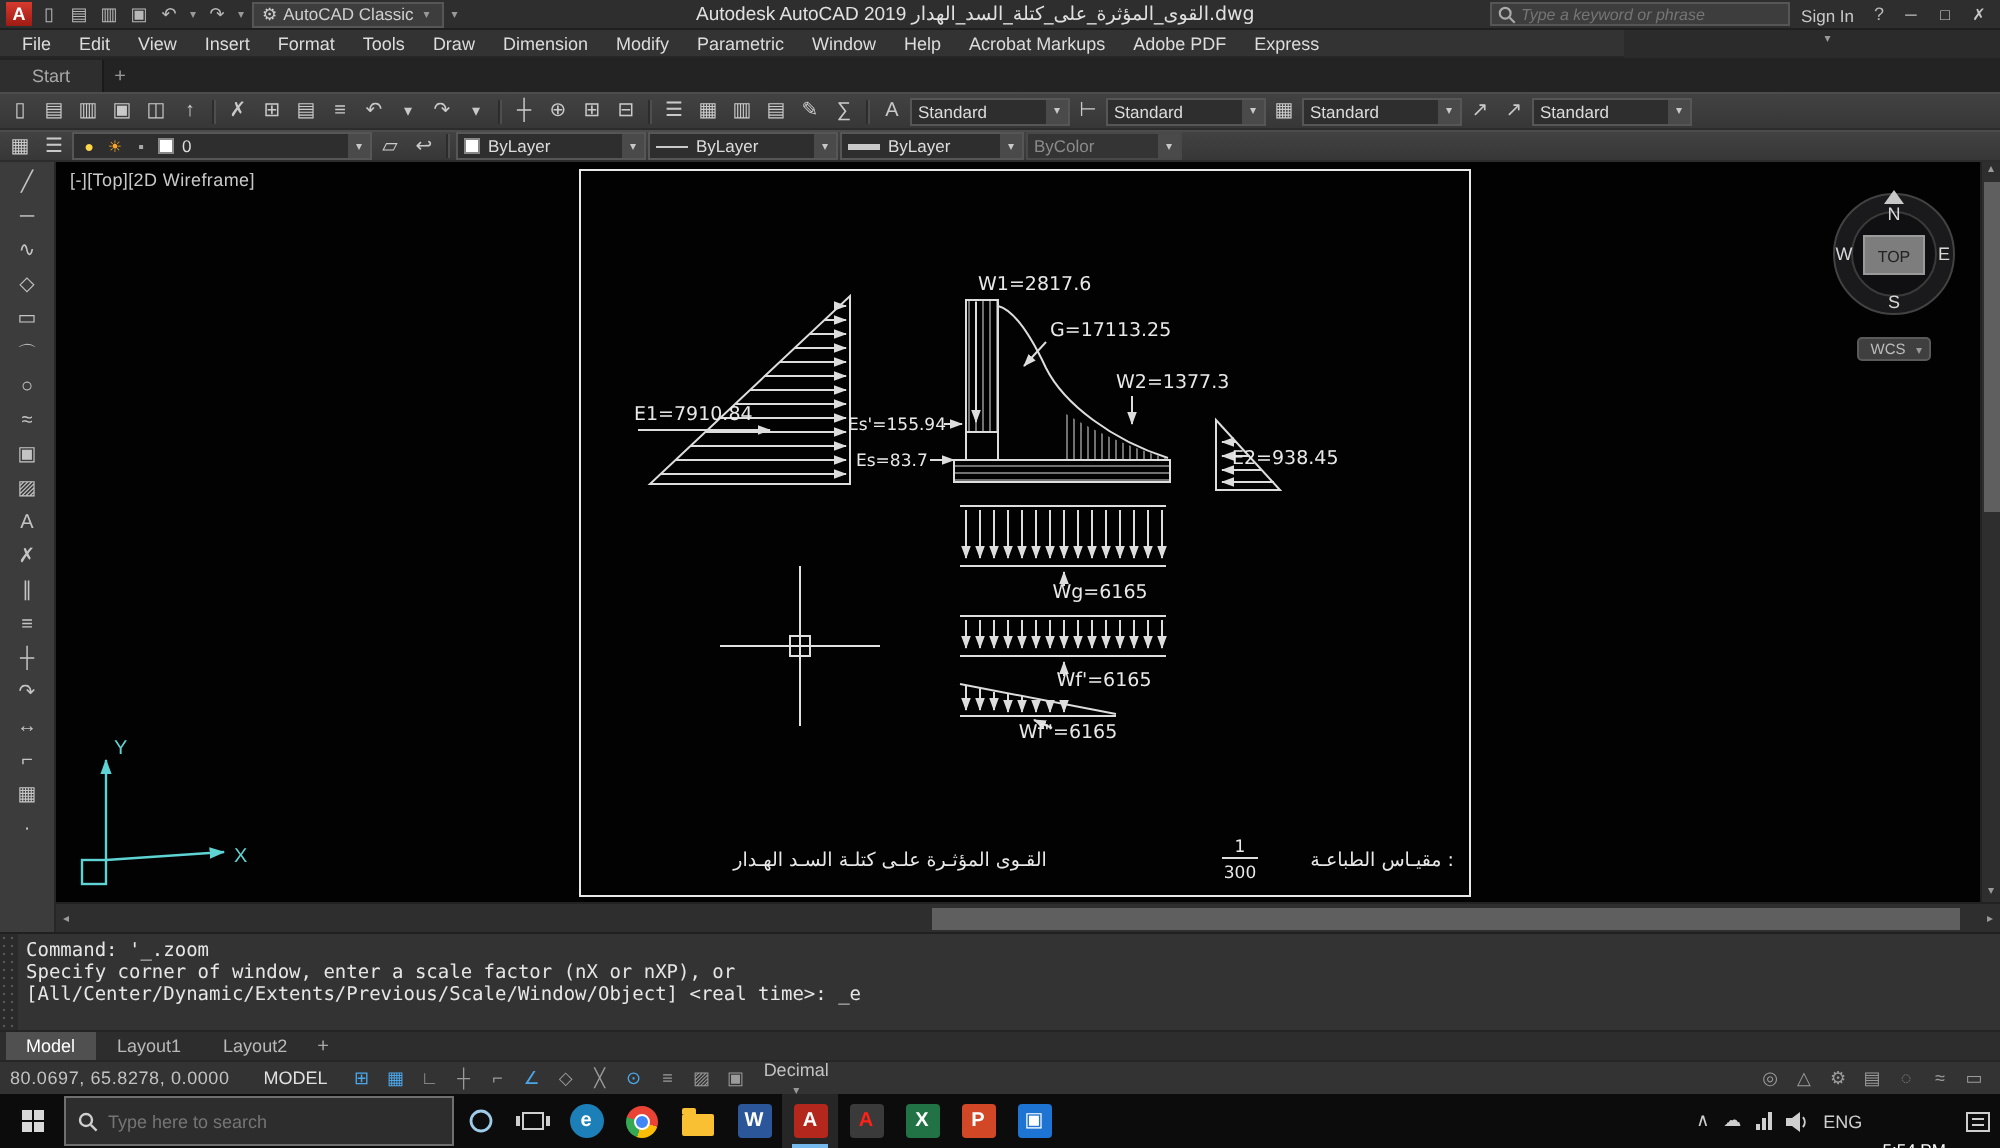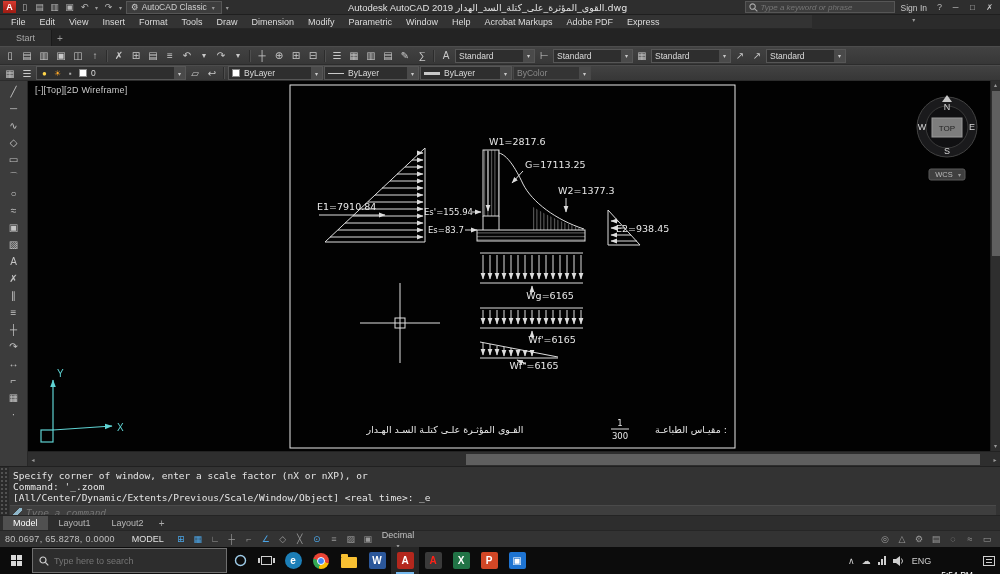--- a/index.html
+++ b/index.html
@@ -489,27 +489,23 @@
 <div id="hscroll">
   <div class="sarrow">◂</div>
   <div id="htrack">
     <div id="hthumb"></div>
   </div>
   <div class="sarrow">▸</div>
 </div>
 
 <div id="cmdpanel">
   <div id="cmdgrip"></div>
+  <div class="cmdline">Command: '_.zoom</div>
   <div class="cmdline">Specify corner of window, enter a scale factor (nX or nXP), or</div>
-  <div class="cmdline">Command: '_.zoom</div>
   <div class="cmdline">[All/Center/Dynamic/Extents/Previous/Scale/Window/Object] &lt;real time&gt;: _e</div>
-  <div id="cmdinputrow">
-    <span id="cmdpencil"></span>
-    <input placeholder="Type a command" style="">
-  </div>
 </div>
 
 <div id="laytabs">
   <div class="ltab active">Model</div>
   <div class="ltab">Layout1</div>
   <div class="ltab">Layout2</div>
   <div class="ltab-plus">+</div>
 </div>
 
 <div id="statusbar">

